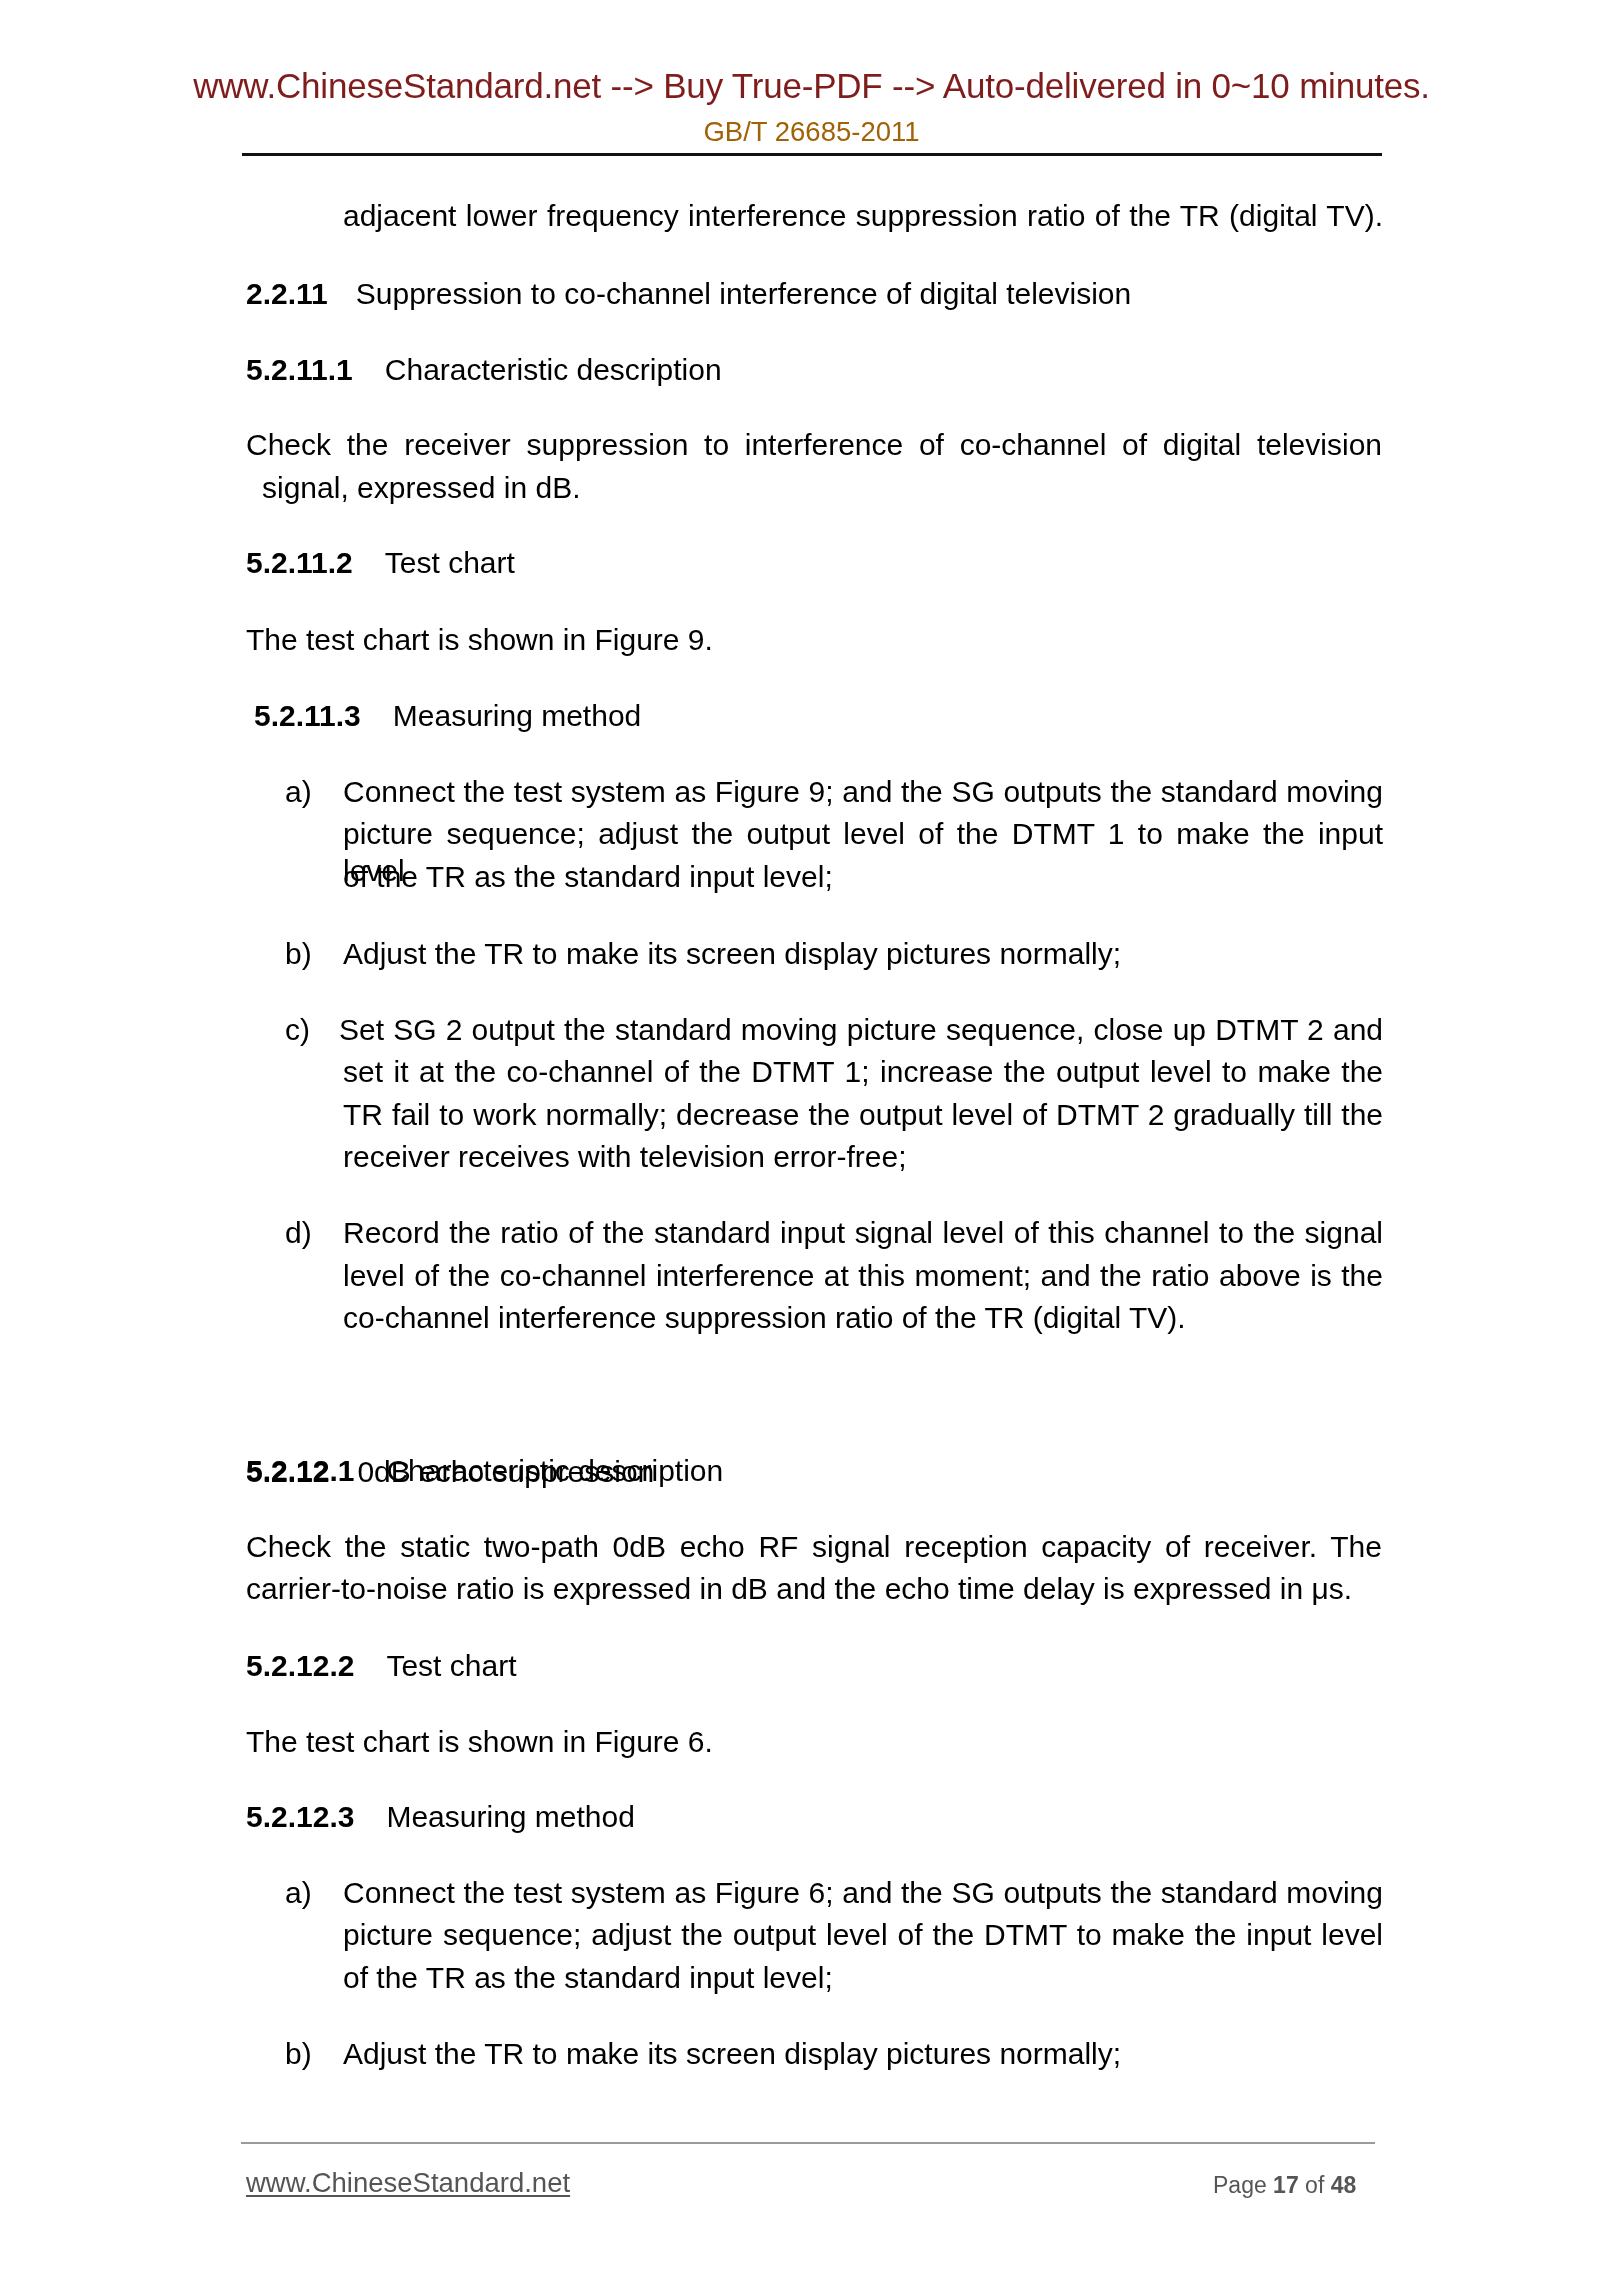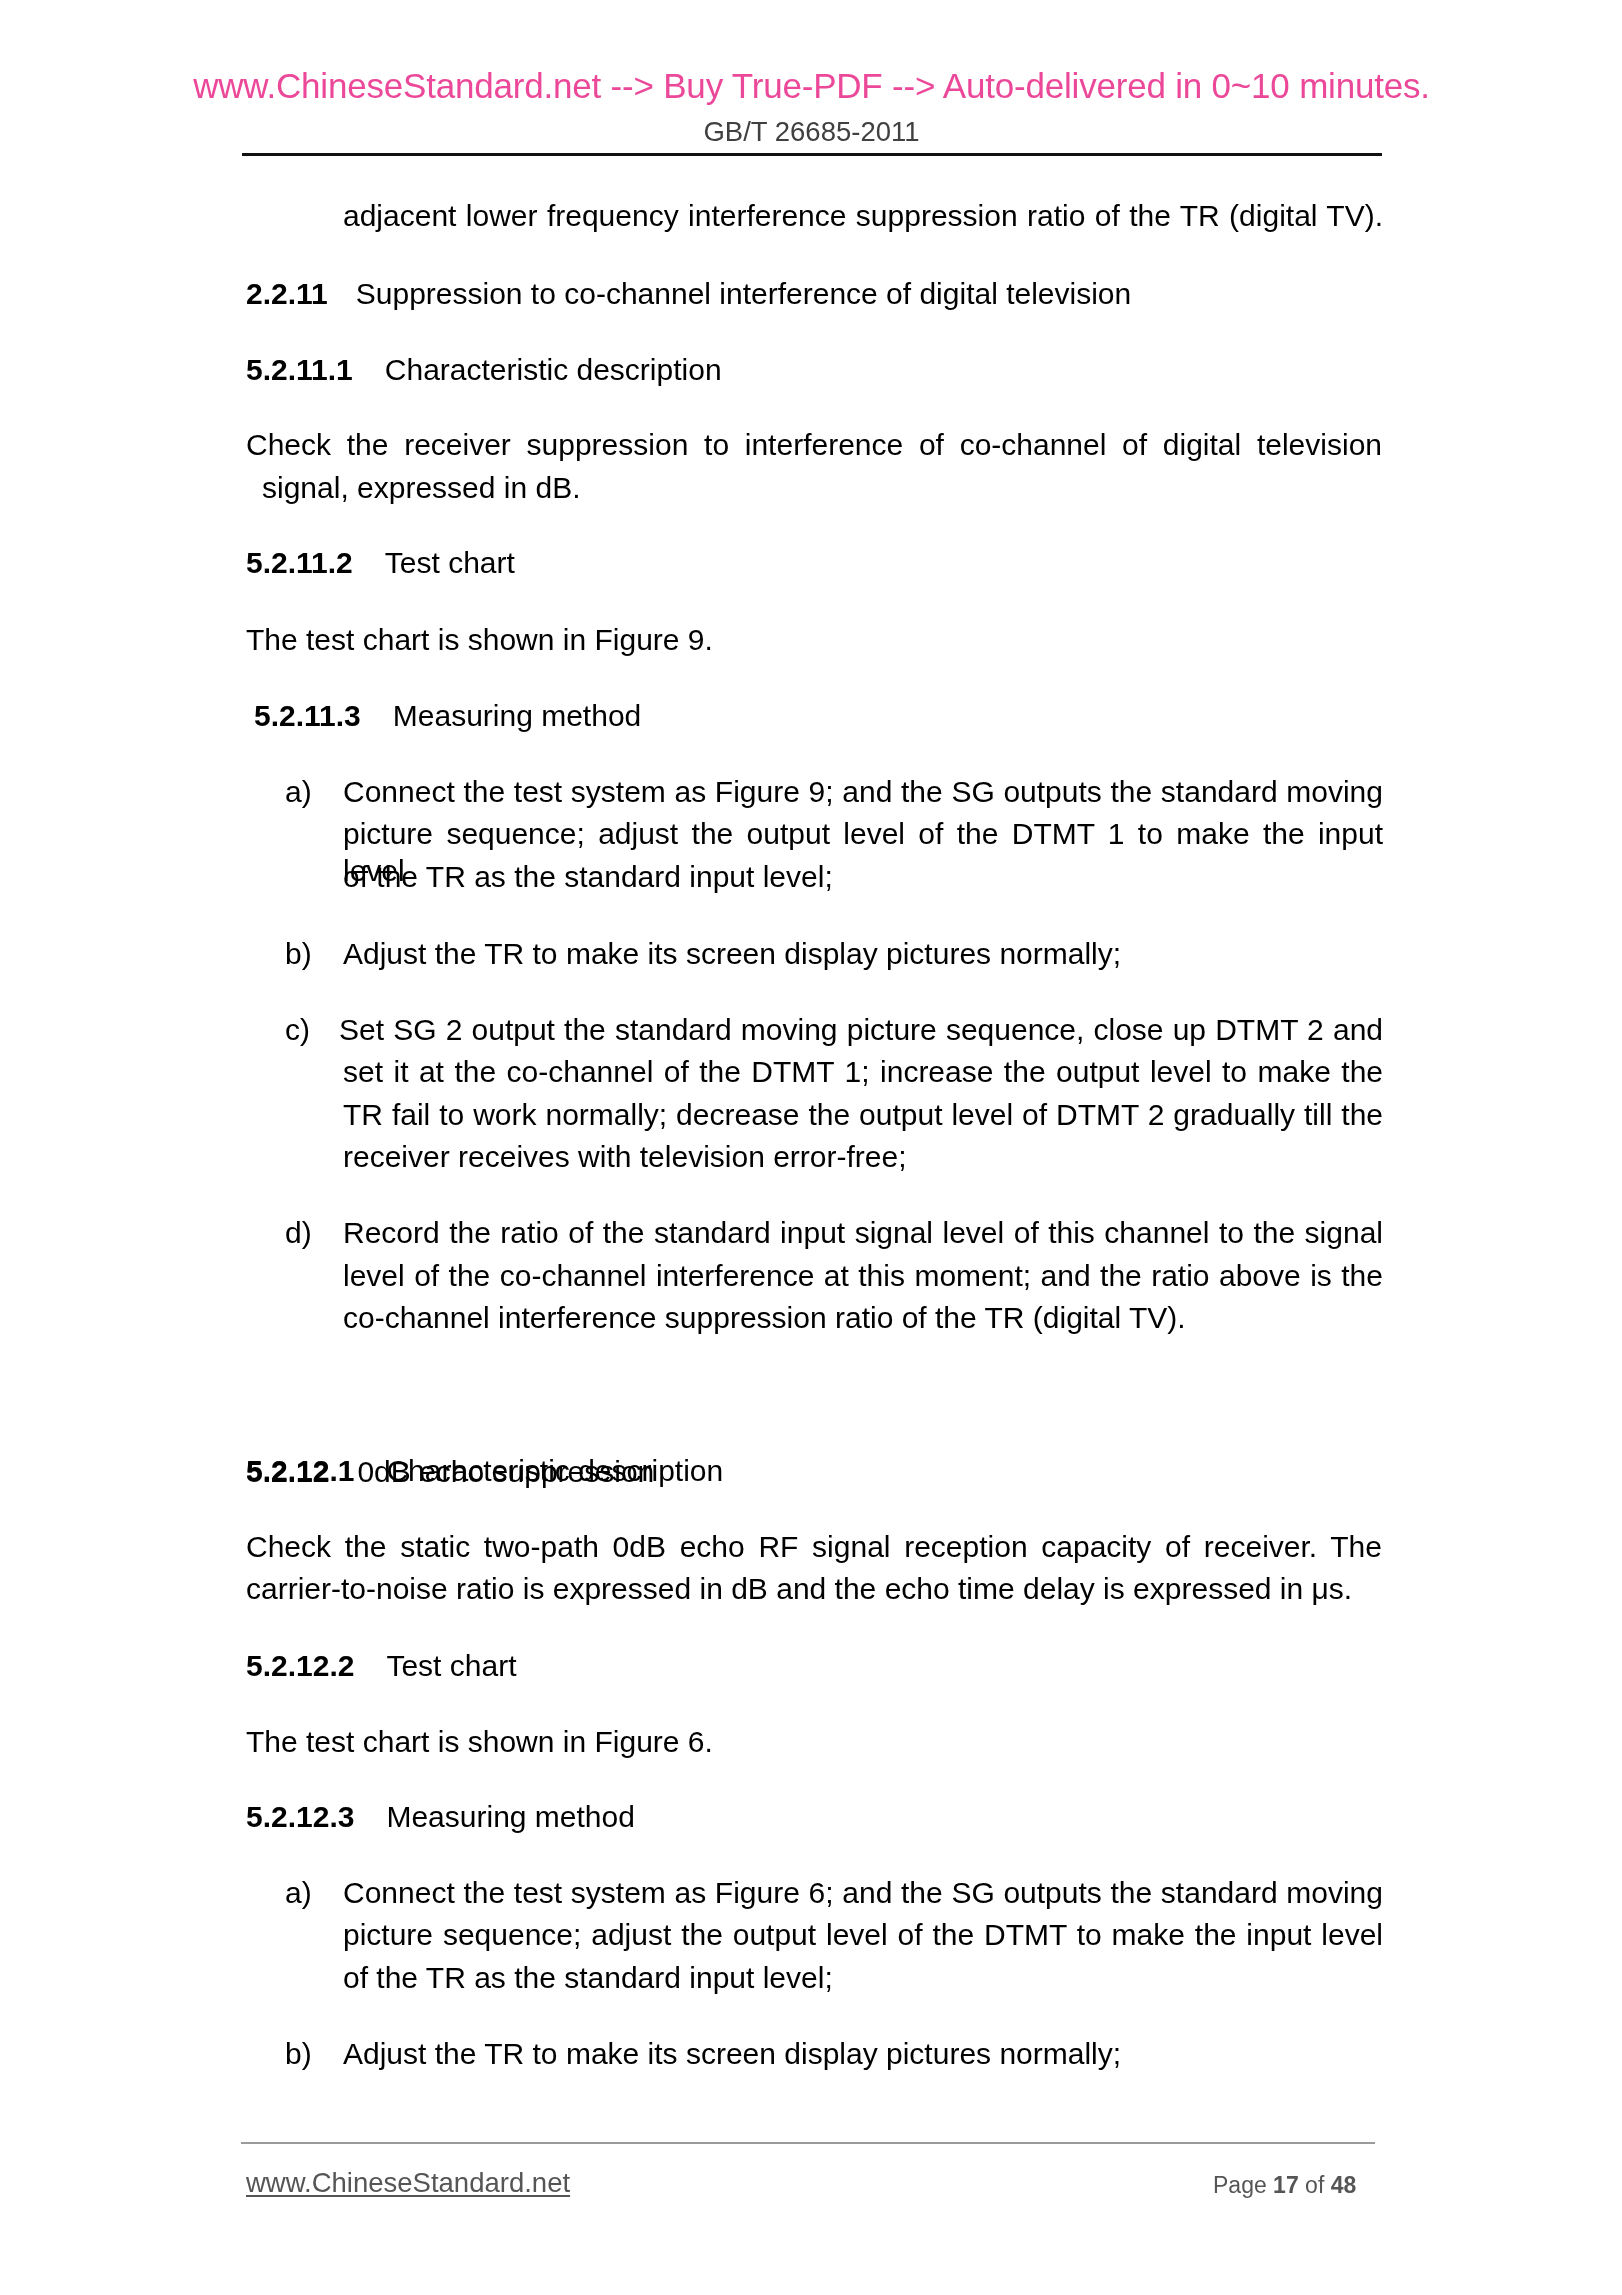--- a/index.html
+++ b/index.html
@@ -1,21 +1,21 @@
 <!DOCTYPE html>
 <html style="font-size:13.3px"><head>
 <meta charset="utf-8">
 <style>
   html, body { margin:0; padding:0; background:#ffffff; }
   body { width:1623px; height:2295px; position:relative; overflow:hidden;
          font-family:"Liberation Sans", sans-serif; color:#000; }
   .abs { position:absolute; }
   .hdr-title { left:0; width:1623px; text-align:center; top:65px; font-size:35px; line-height:42px;
-               color:#ec4899; letter-spacing:-0.2px; white-space:nowrap; }
-  .hdr-sub { left:0; width:1623px; text-align:center; top:115px; font-size:27.5px; line-height:33px; color:#404040; white-space:nowrap; }
+               color:#7f1d1d; letter-spacing:-0.2px; white-space:nowrap; }
+  .hdr-sub { left:0; width:1623px; text-align:center; top:115px; font-size:27.5px; line-height:33px; color:#a16207; white-space:nowrap; }
   .hdr-rule { left:242px; width:1140px; top:153px; height:2.5px; background:#111; }
   .line { position:absolute; font-size:30px; line-height:37px; white-space:nowrap; }
   .just { position:absolute; font-size:30px; line-height:37px; text-align:justify; text-align-last:justify; white-space:normal; }
   .num { font-weight:bold; }
   .mk { position:absolute; font-size:30px; line-height:37px; left:285px; }
   .ftr-rule { left:241px; width:1134px; top:2142px; height:1.7px; background:#9a9a9a; }
   .ftr-link { left:246px; top:2166px; font-size:27.5px; line-height:33px; color:#555; text-decoration:underline;
               text-decoration-thickness:1.7px; text-underline-offset:3.3px; white-space:nowrap; }
   .ftr-page { left:1213px; top:2170px; font-size:23px; line-height:30px; color:#555; white-space:nowrap; }
   .ftr-page b { font-weight:bold; }

